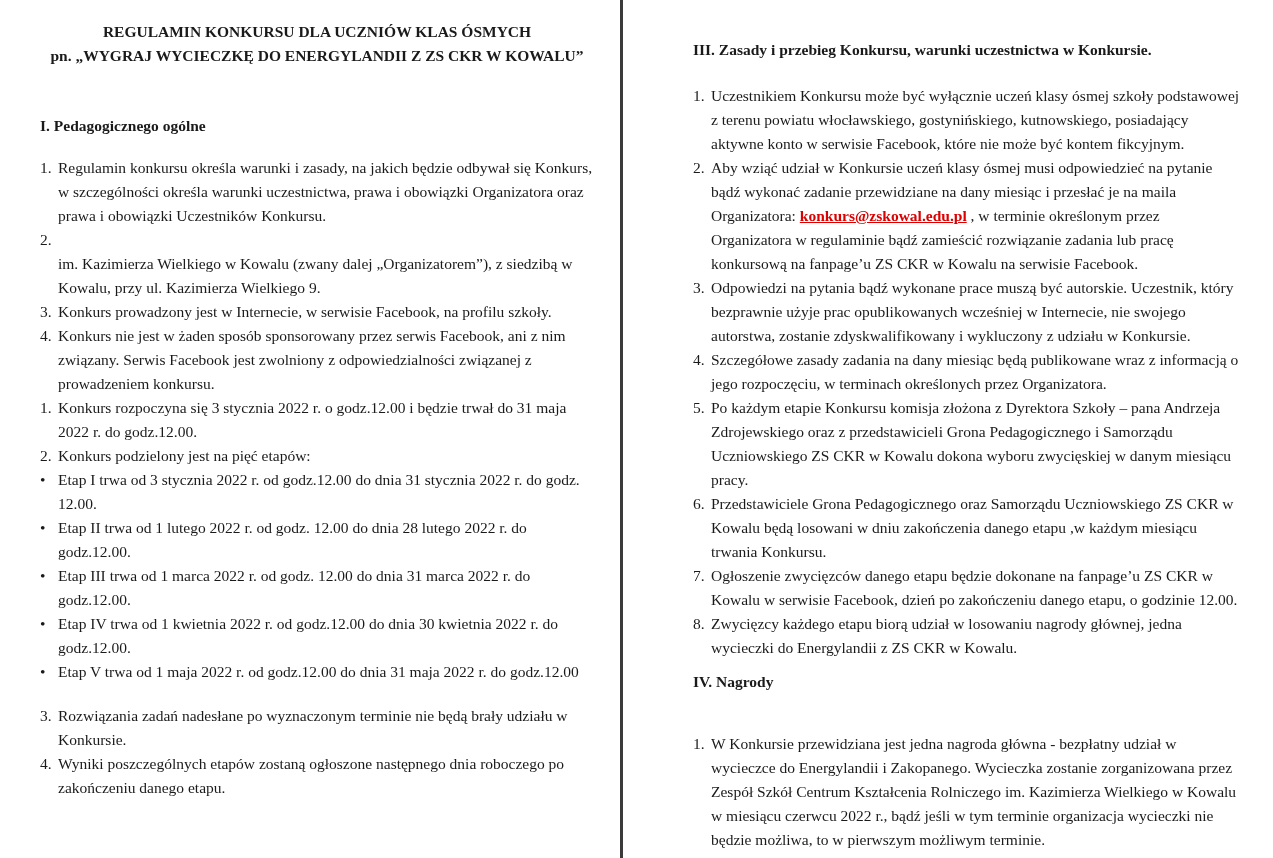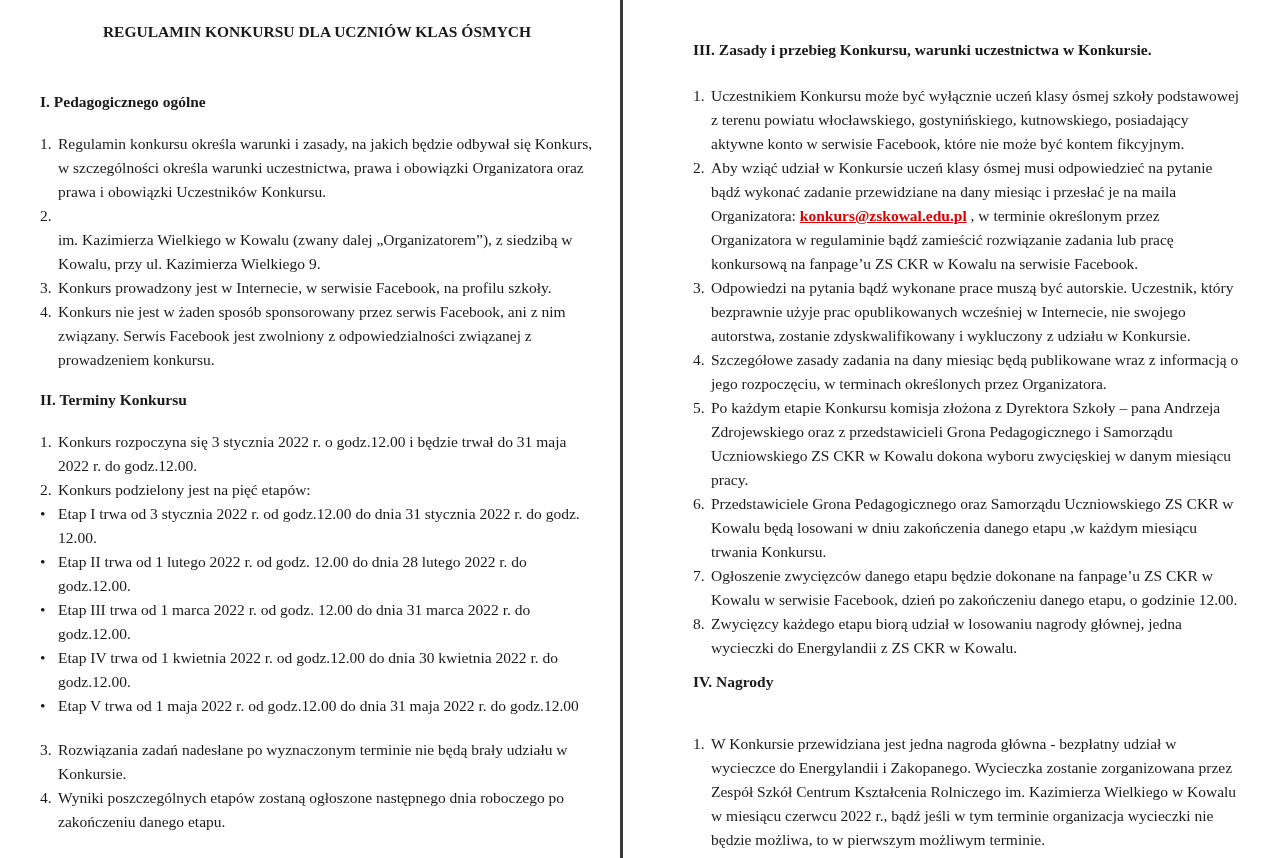--- a/index.html
+++ b/index.html
@@ -23,41 +23,41 @@
   .marker{flex:0 0 18px;}
   .content{flex:1;}
   .link{font-weight:bold;text-decoration:underline;cursor:pointer;}
 </style>
 </head>
 <body>
 
 <div class="page page-left">
   <div class="doc-title">
     <div>REGULAMIN KONKURSU DLA UCZNIÓW KLAS ÓSMYCH</div>
+    <div>pn. „WYGRAJ WYCIECZKĘ DO ENERGYLANDII Z ZS CKR W KOWALU”</div>
   </div>
   <div class="heading h1">I. Pedagogicznego ogólne</div>
   <div>
       <div class="li">
         <span class="marker">1.</span>
         <div class="content"><span>Regulamin konkursu określa warunki i zasady, na jakich będzie odbywał się Konkurs, w szczególności określa warunki uczestnictwa, prawa i obowiązki Organizatora oraz prawa i obowiązki Uczestników Konkursu.</span></div>
       </div>
       <div class="li">
         <span class="marker">2.</span>
         <div class="content"><br><span>im. Kazimierza Wielkiego w Kowalu (zwany dalej „Organizatorem”), z siedzibą w Kowalu, przy ul. Kazimierza Wielkiego 9.</span></div>
       </div>
       <div class="li">
         <span class="marker">3.</span>
         <div class="content"><span>Konkurs prowadzony jest w Internecie, w serwisie Facebook, na profilu szkoły.</span></div>
       </div>
       <div class="li">
         <span class="marker">4.</span>
         <div class="content"><span>Konkurs nie jest w żaden sposób sponsorowany przez serwis Facebook, ani z nim związany. Serwis Facebook jest zwolniony z odpowiedzialności związanej z prowadzeniem konkursu.</span></div>
       </div>
     </div>
-  <div class="heading h2">II. Terminy Konkursu</div>
   <div>
       <div class="li">
         <span class="marker">1.</span>
         <div class="content"><span>Konkurs rozpoczyna się 3 stycznia 2022 r. o godz.12.00 i będzie trwał do 31 maja 2022 r. do godz.12.00.</span></div>
       </div>
       <div class="li">
         <span class="marker">2.</span>
         <div class="content"><span>Konkurs podzielony jest na pięć etapów:</span></div>
       </div>
       <div class="li">

